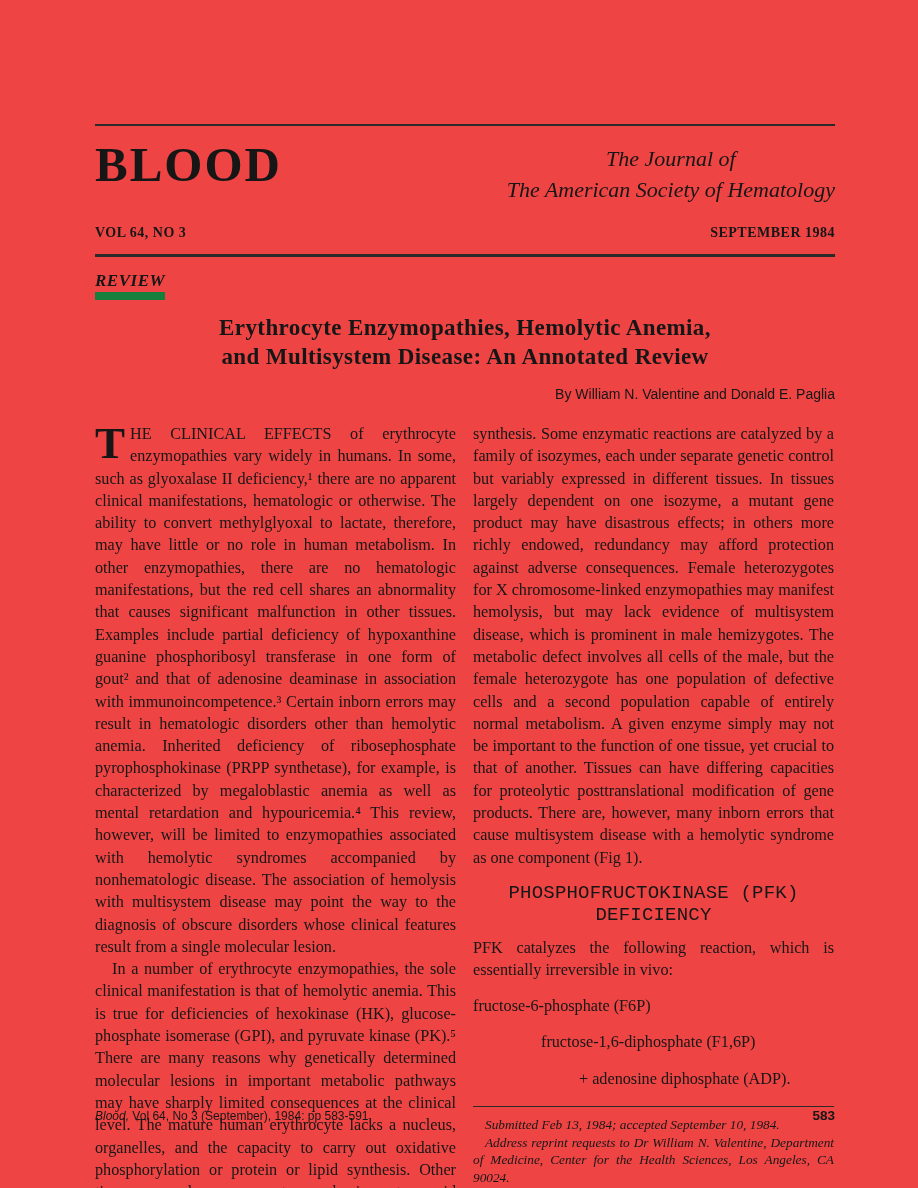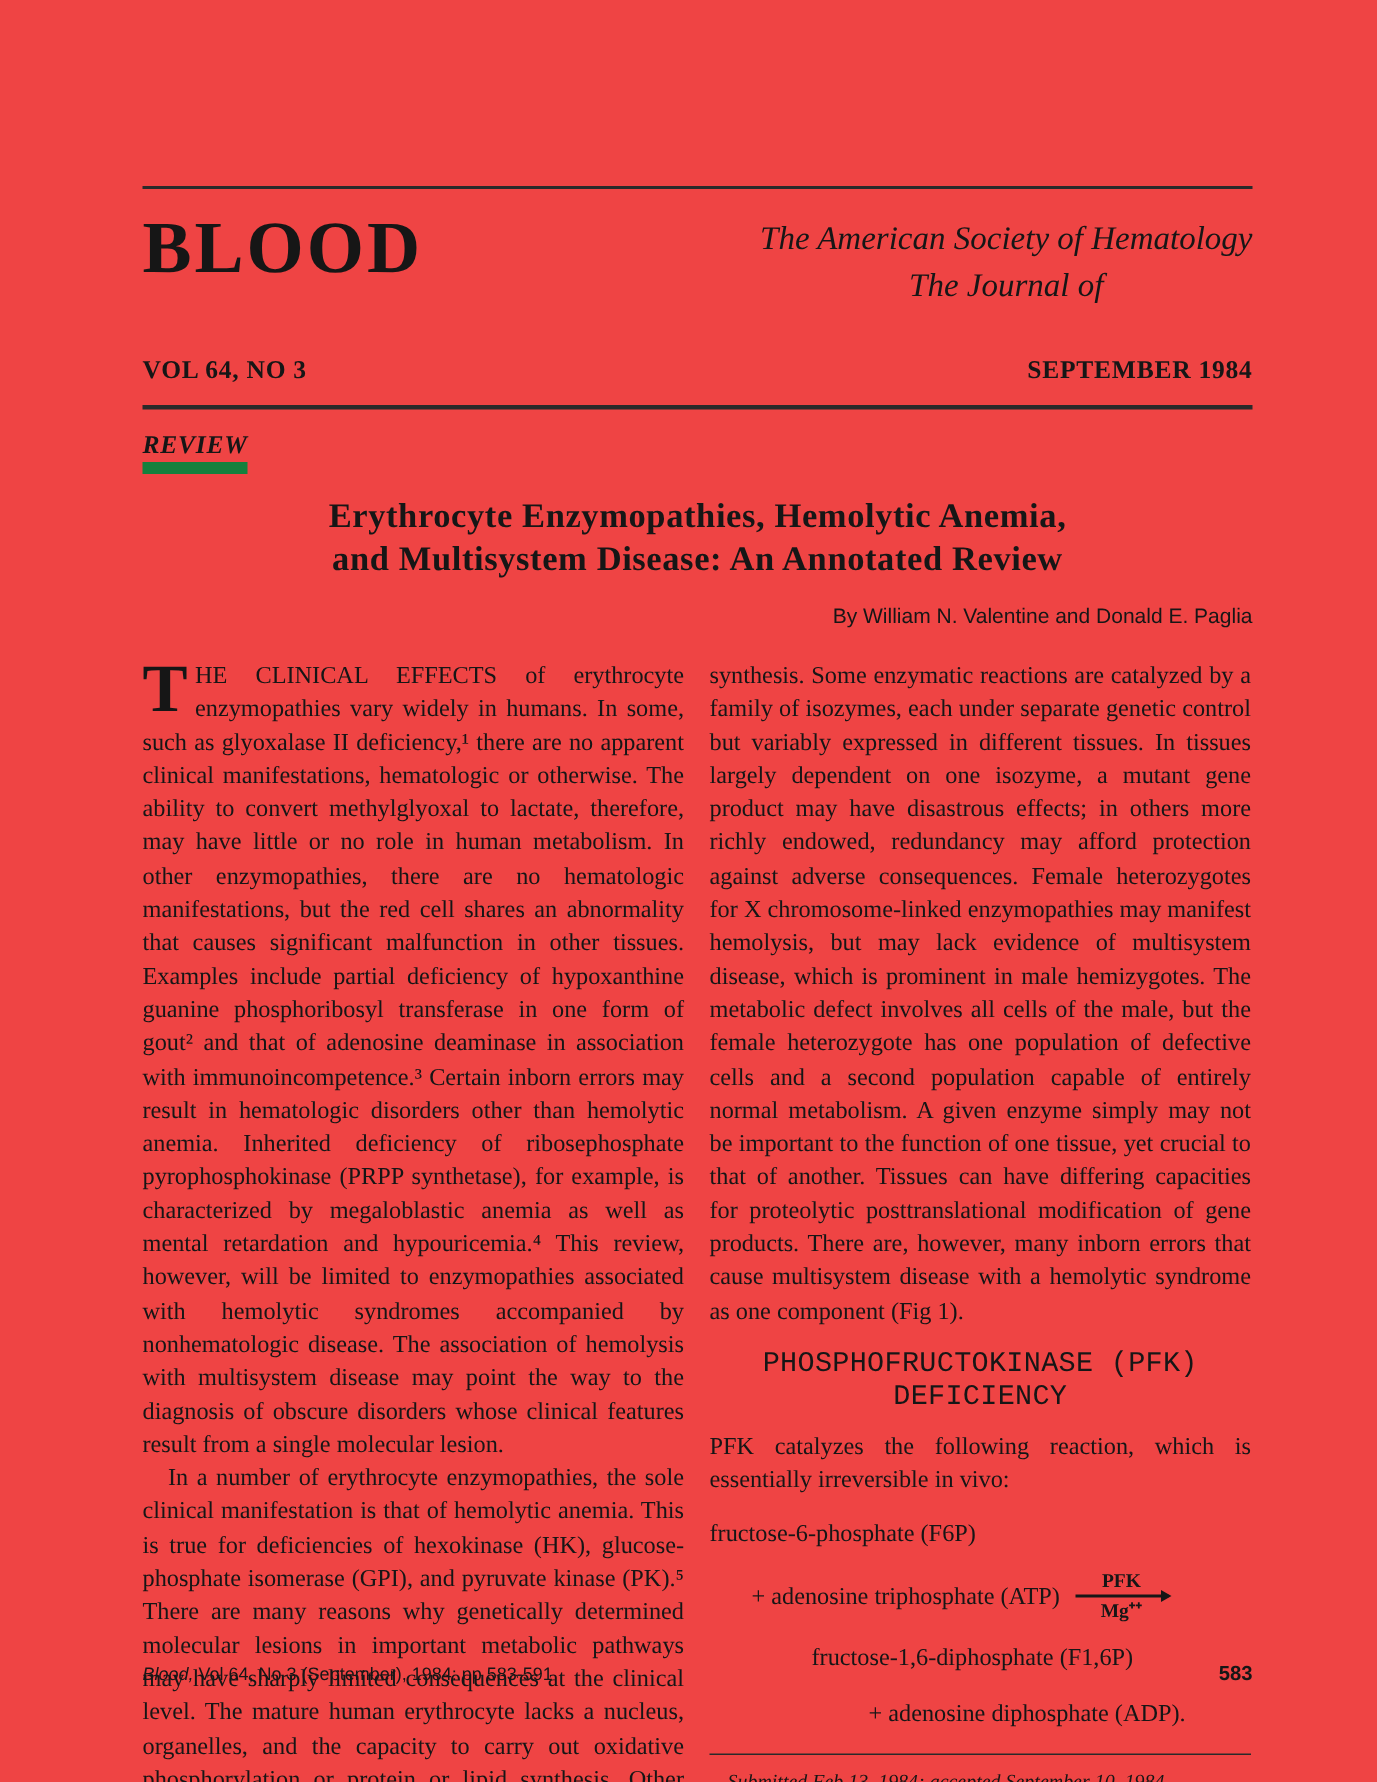--- a/index.html
+++ b/index.html
@@ -37,23 +37,23 @@
     text-align: center;
     font-style: italic;
     font-size: 22px;
     line-height: 31px;
     padding-top: 4px;
   }
   .vol-row {
     display: flex;
     justify-content: space-between;
     font-weight: bold;
-    font-size: 17px;
+    font-size: 14px;
     letter-spacing: 0.5px;
-    margin-top: 32px;
+    margin-top: 20px;
   }
   .rule-thick { height: 3px; background: #2a2a2a; margin-top: 13px; }
   .review { margin-top: 14px; font-size: 17px; font-weight: bold; letter-spacing: 0.5px; }
   .review .underlined { border-bottom: 8px solid #15803d; padding-bottom: 1px; display: inline-block; font-style: italic; }
   .title {
     text-align: center;
     font-weight: bold;
     font-size: 23px;
     line-height: 29px;
     margin-top: 13px;
@@ -142,22 +142,22 @@
 <body>
 
 <div class="page">
   <div class="content">
 
     <div class="rule-top"></div>
 
     <div class="masthead">
       <div class="logo">BLOOD</div>
       <div class="journal-name">
+        <div>The Journal of</div>
         <div>The American Society of Hematology</div>
-        <div>The Journal of</div>
       </div>
     </div>
 
     <div class="vol-row">
       <div>VOL 64, NO 3</div>
       <div>SEPTEMBER 1984</div>
     </div>
 
     <div class="rule-thick"></div>
 
@@ -181,28 +181,20 @@
 
       <div class="col">
         <p>synthesis. Some enzymatic reactions are catalyzed by a family of isozymes, each under separate genetic control but variably expressed in different tissues. In tissues largely dependent on one isozyme, a mutant gene product may have disastrous effects; in others more richly endowed, redundancy may afford protection against adverse consequences. Female heterozygotes for X chromosome-linked enzymopathies may manifest hemolysis, but may lack evidence of multisystem disease, which is prominent in male hemizygotes. The metabolic defect involves all cells of the male, but the female heterozygote has one population of defective cells and a second population capable of entirely normal metabolism. A given enzyme simply may not be important to the function of one tissue, yet crucial to that of another. Tissues can have differing capacities for proteolytic posttranslational modification of gene products. There are, however, many inborn errors that cause multisystem disease with a hemolytic syndrome as one component (Fig 1).</p>
 
         <div class="pfk-heading">PHOSPHOFRUCTOKINASE (PFK) DEFICIENCY</div>
 
         <p>PFK catalyzes the following reaction, which is essentially irreversible in vivo:</p>
 
         <div class="equation">
           <div class="eq-line">fructose-6-phosphate (F6P)</div>
-          <div class="eq-l2">
-            <span>+ adenosine triphosphate (ATP)</span>
-            <span class="rxn-arrow">
-              <span>PFK</span>
-              <span class="bar"></span>
-              <span>Mg⁺⁺</span>
-            </span>
-          </div>
           <div class="eq-line eq-l3">fructose-1,6-diphosphate (F1,6P)</div>
           <div class="eq-line eq-l4">+ adenosine diphosphate (ADP).</div>
         </div>
 
         <div class="footnote">
           <p>Submitted Feb 13, 1984; accepted September 10, 1984.</p>
           <p>Address reprint requests to Dr William N. Valentine, Department of Medicine, Center for the Health Sciences, Los Angeles, CA 90024.</p>
 
         </div>
       </div>

